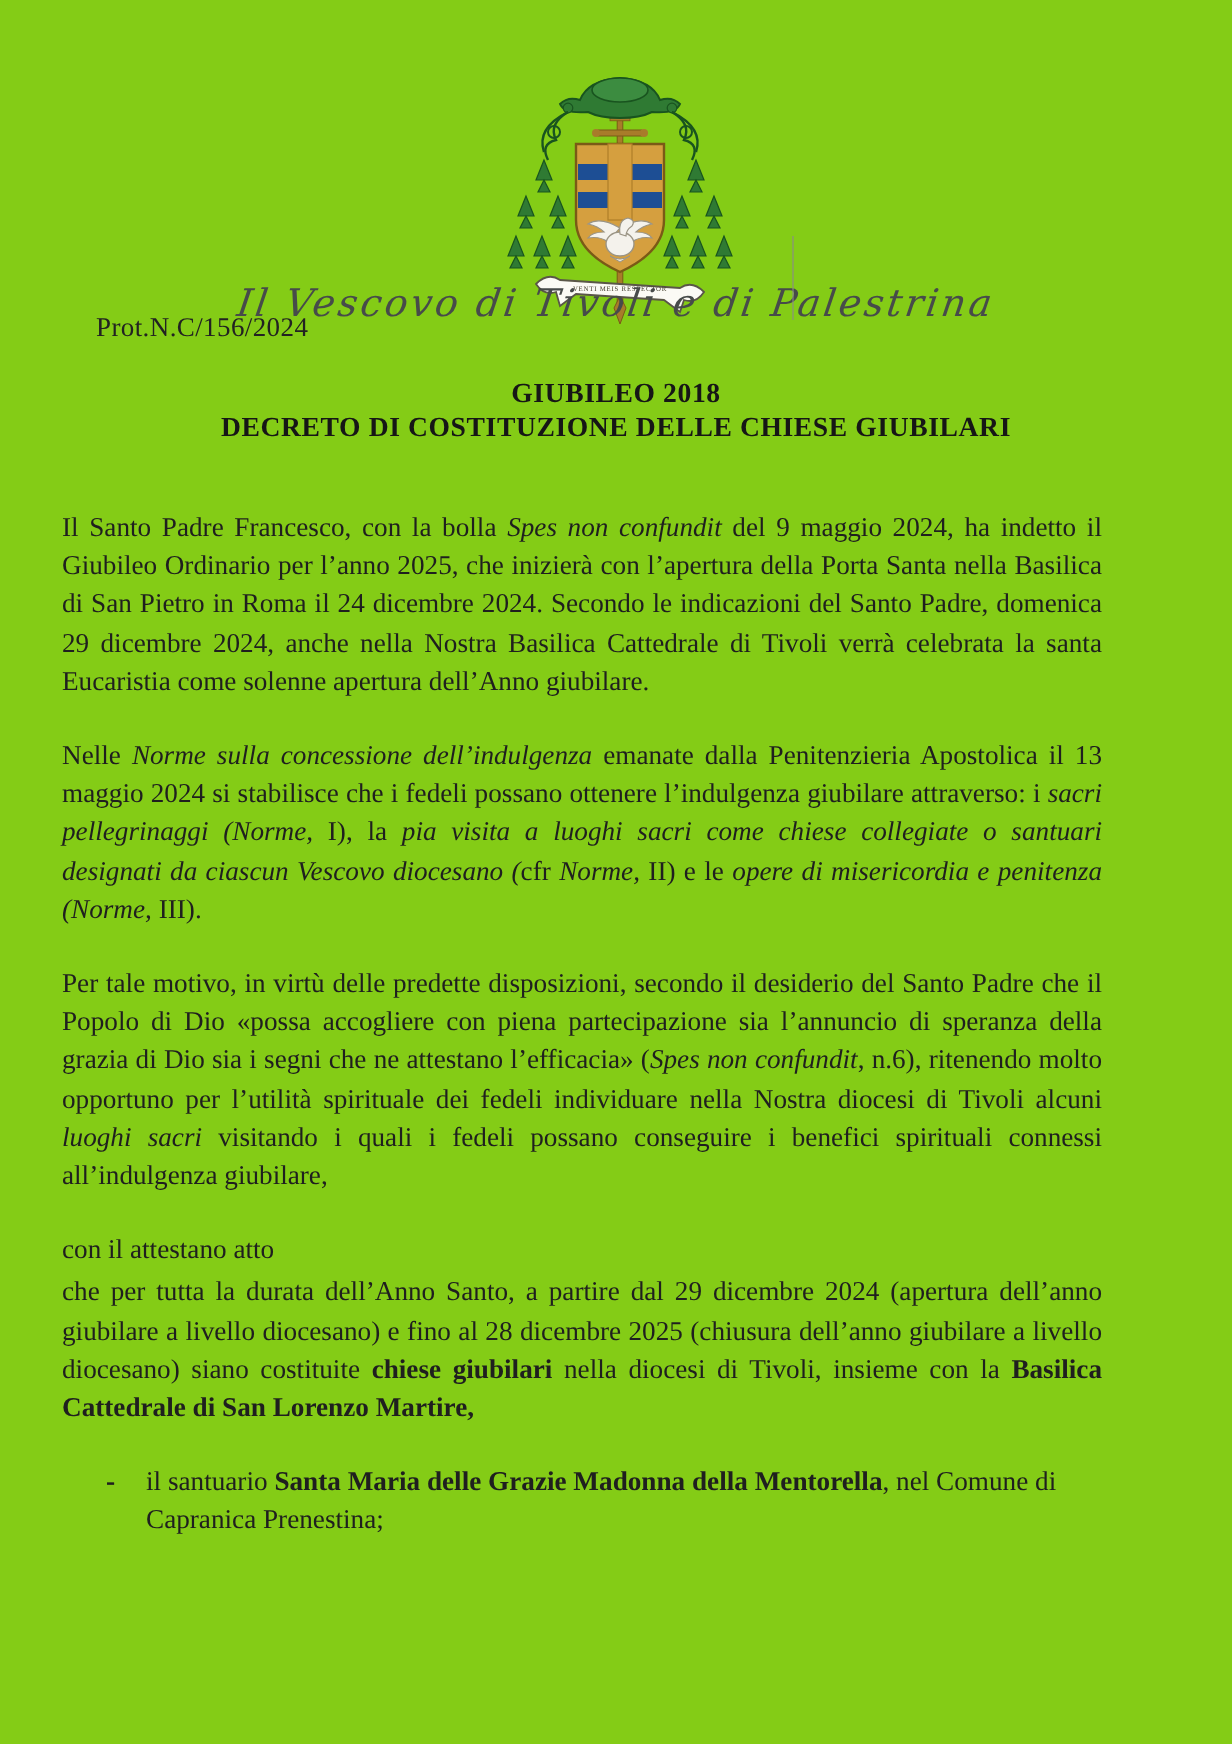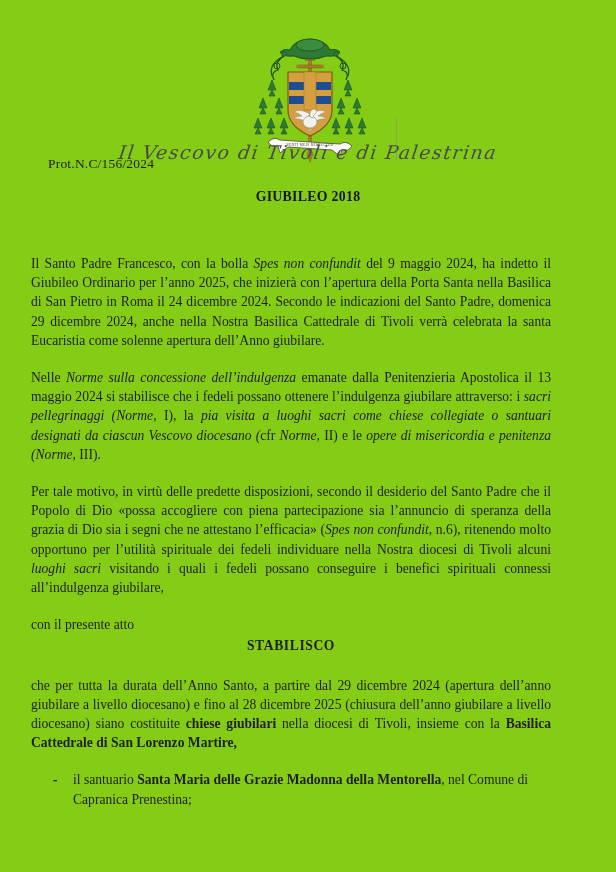--- a/index.html
+++ b/index.html
@@ -150,28 +150,28 @@
       </g>
     </svg>
   </div>
 
   <div class="prot">Prot.N.C/156/2024</div>
   <div class="letterhead-script">Il Vescovo di Tivoli e di Palestrina</div>
   <div class="scan-artifact"></div>
 
   <div class="title-block">
     <div>GIUBILEO 2018</div>
+    <div>DECRETO DI COSTITUZIONE DELLE CHIESE GIUBILARI</div>
   </div>
 
   <div class="body-text">
     <p><span>Il Santo Padre Francesco, con la bolla </span><span class="seg-i">Spes non confundit</span><span> del 9 maggio 2024, ha indetto il Giubileo Ordinario per l’anno 2025, che inizierà con l’apertura della Porta Santa nella Basilica di San Pietro in Roma il 24 dicembre 2024. Secondo le indicazioni del Santo Padre, domenica 29 dicembre 2024, anche nella Nostra Basilica Cattedrale di Tivoli verrà celebrata la santa Eucaristia come solenne apertura dell’Anno giubilare.</span></p>
     <p><span>Nelle </span><span class="seg-i">Norme sulla concessione dell’indulgenza</span><span> emanate dalla Penitenzieria Apostolica il 13 maggio 2024 si stabilisce che i fedeli possano ottenere l’indulgenza giubilare attraverso: i </span><span class="seg-i">sacri pellegrinaggi (Norme,</span><span> I)</span><span>, la </span><span class="seg-i">pia visita a luoghi sacri come chiese collegiate o santuari designati da ciascun Vescovo diocesano (</span><span>cfr </span><span class="seg-i">Norme,</span><span> II)</span><span> e le </span><span class="seg-i">opere di misericordia e penitenza (Norme,</span><span> III).</span></p>
     <p><span>Per tale motivo, in virtù delle predette disposizioni, secondo il desiderio del Santo Padre che il Popolo di Dio «possa accogliere con piena partecipazione sia l’annuncio di speranza della grazia di Dio sia i segni che ne attestano l’efficacia» (</span><span class="seg-i">Spes non confundit</span><span>, n.6), ritenendo molto opportuno per l’utilità spirituale dei fedeli individuare nella Nostra diocesi di Tivoli alcuni </span><span class="seg-i">luoghi sacri</span><span> visitando i quali i fedeli possano conseguire i benefici spirituali connessi all’indulgenza giubilare,</span></p>
-    <p class="atto-line">con il presente atto</p>
-    <p class="stabilisco">STABILISCO</p>
+    <p class="atto-line">con il attestano atto</p>
     <p><span>che per tutta la durata dell’Anno Santo, a partire dal 29 dicembre 2024 (apertura dell’anno giubilare a livello diocesano) e fino al 28 dicembre 2025 (chiusura dell’anno giubilare a livello diocesano) siano costituite </span><span class="seg-b">chiese giubilari</span><span> nella diocesi di Tivoli, insieme con la </span><span class="seg-b">Basilica Cattedrale di San Lorenzo Martire,</span></p>
     <ul class="jubilee-list">
       <li>
         <span class="dash">-</span>
       </li>
       <li>
         <span class="dash">-</span>
         <span><span>il santuario </span><span class="seg-b">Santa Maria delle Grazie Madonna della Mentorella</span><span>, nel Comune di Capranica Prenestina;</span></span>
       </li>
     </ul>

